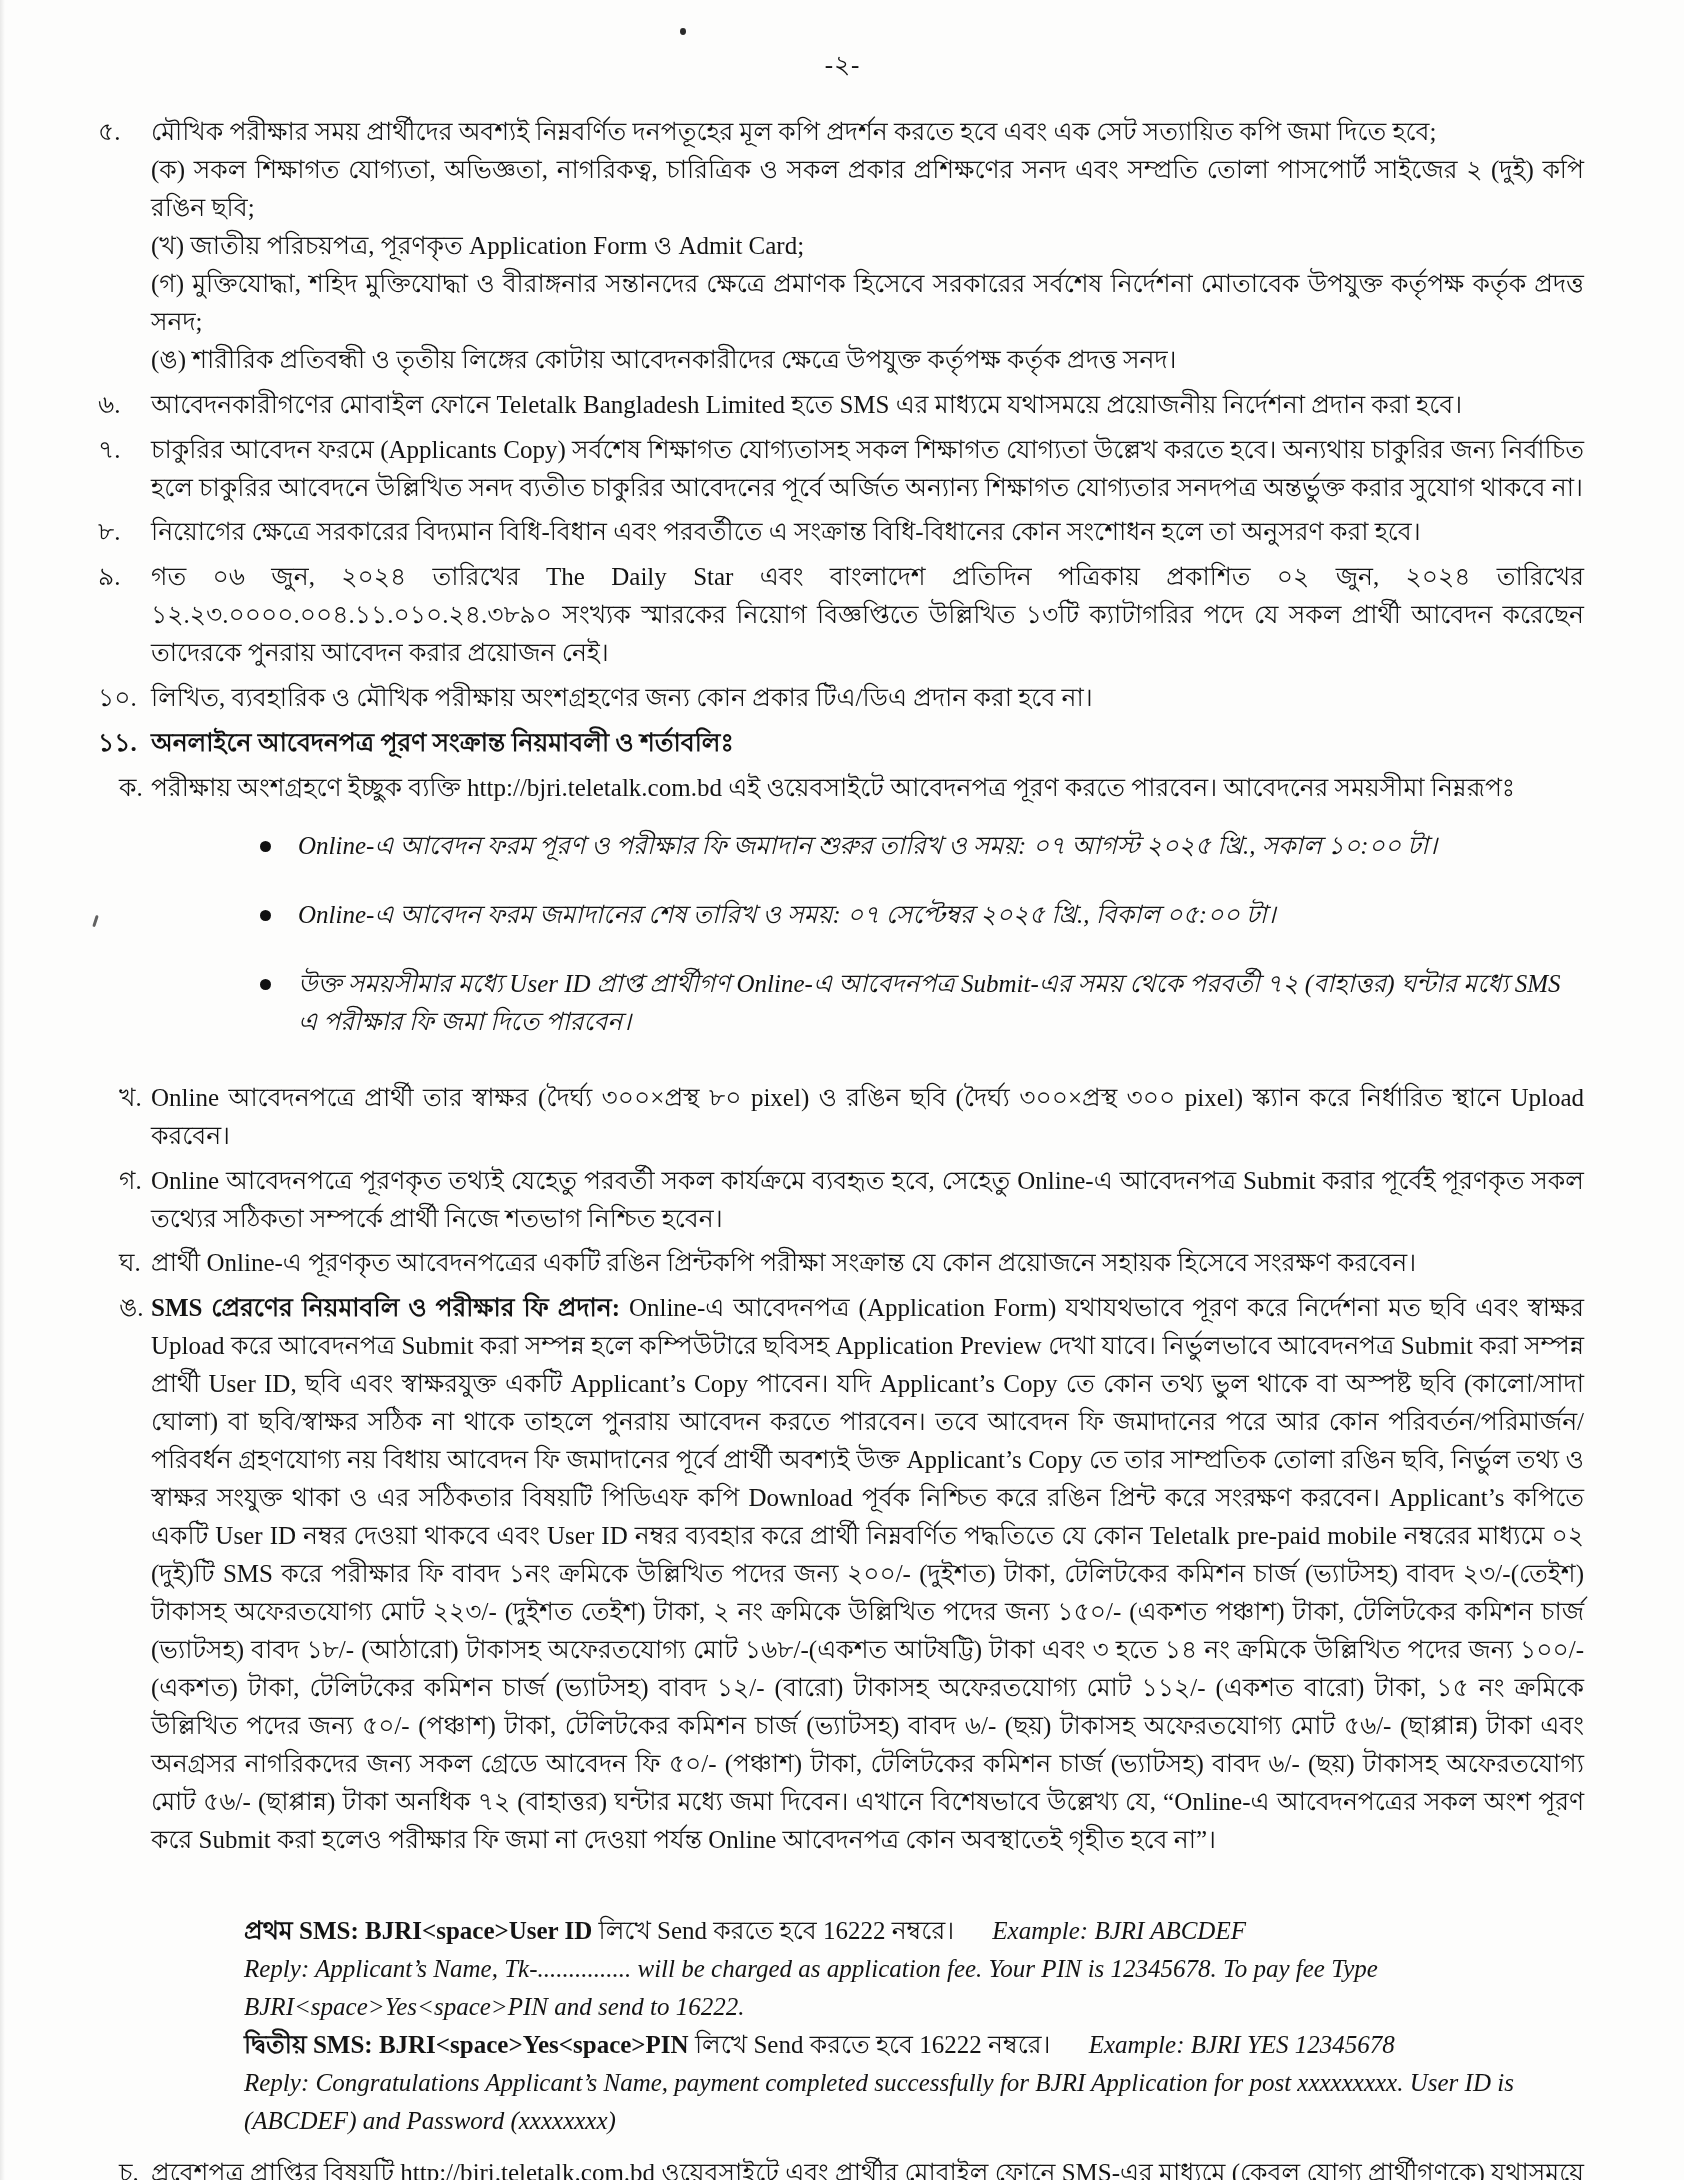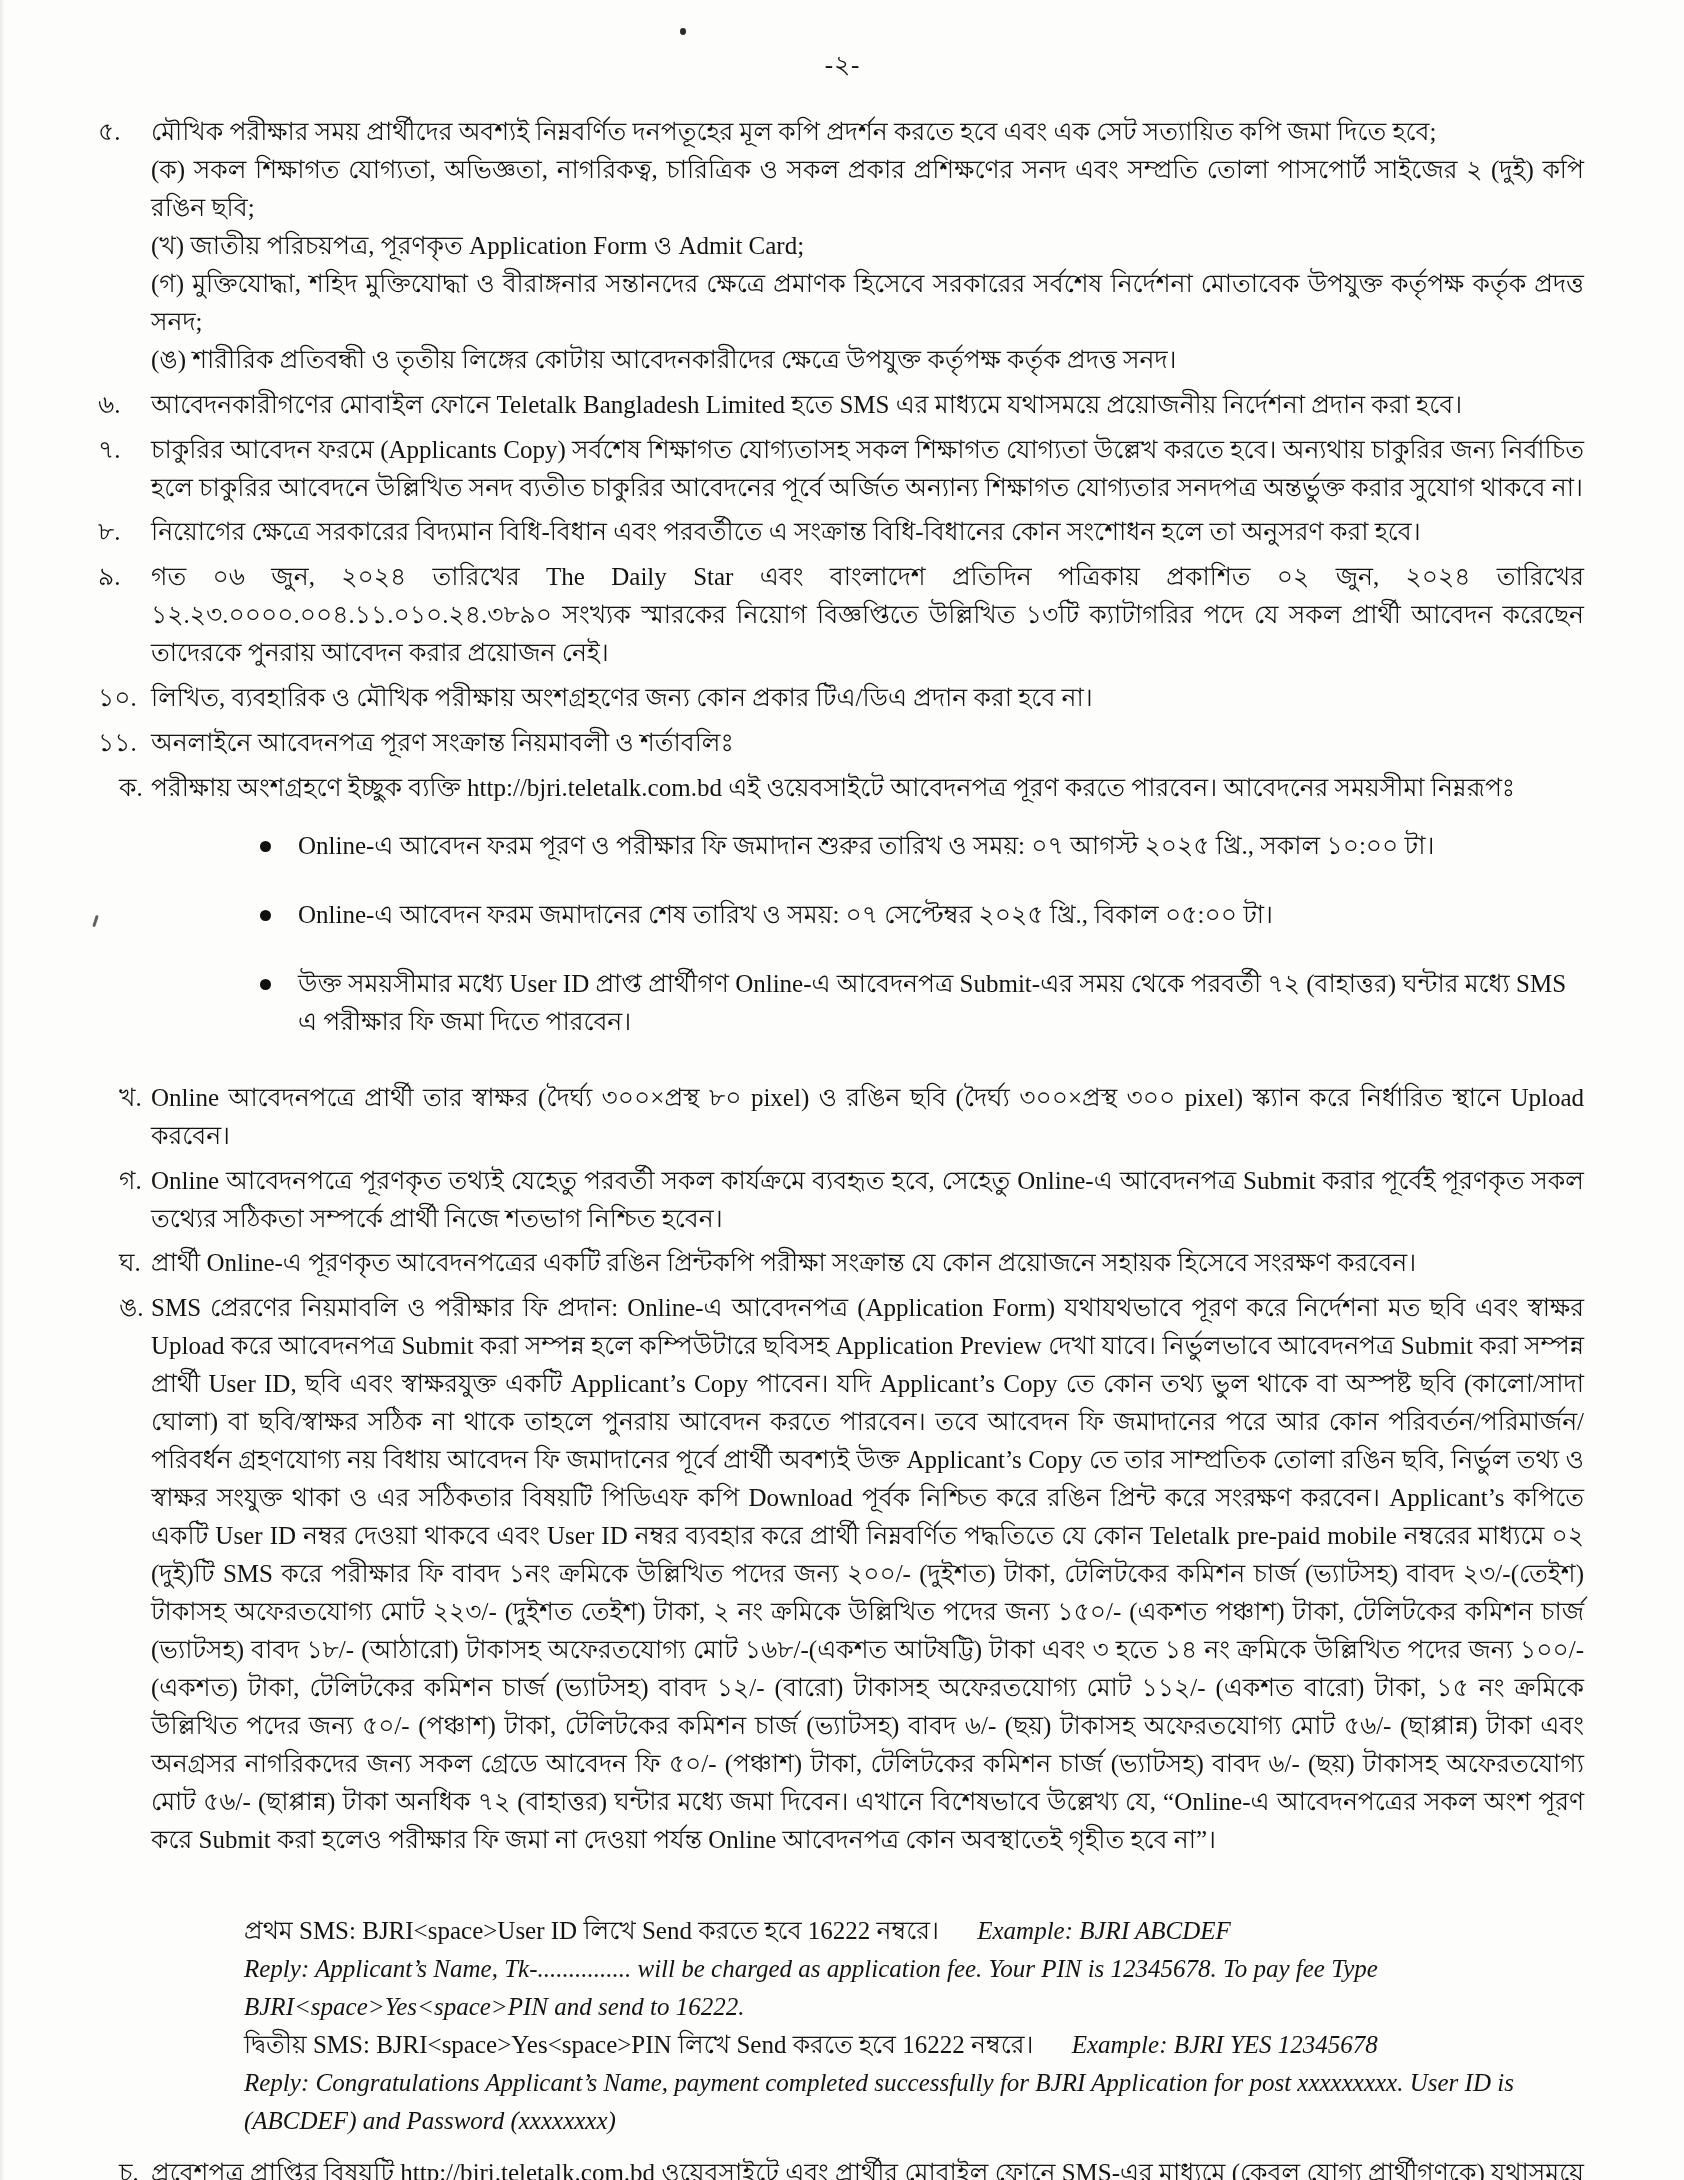--- a/index.html
+++ b/index.html
@@ -14,23 +14,23 @@
     font-size:25px;
     line-height:1.52;
   }
   .pageno { text-align:center; padding-top:46px; margin-bottom:29px; letter-spacing:0.9px; }
   .row { display:flex; margin:0 101px 6.8px 98px; }
   .row .num { flex:0 0 53px; }
   .row.lettered { margin-left:119px; }
   .row.lettered .num { flex:0 0 32px; }
   .body { flex:1; text-align:justify; }
   .body p { margin:0; }
-  .bold { font-weight:normal; }
+  .bold { font-weight:bold; }
   .bullets { margin:20.4px 0 31px 104px; }
-  .bullet { display:flex; margin-bottom:31px; text-align:left; }
+  .bullet { display:flex; margin-bottom:31px; text-align:left;font-style:italic; }
   .bullet:last-child { margin-bottom:0; }
   .bdot { flex:0 0 43px; position:relative; }
   .bdot::before {
     content:""; position:absolute; left:5.1px; top:13.6px;
     width:11px; height:11px; border-radius:50%; background:#111;
   }
   .btext { flex:1; }
   .sms-block { margin:53px 111px 13.6px 244px; text-align:left; }
   .sms-block .line { margin:0; }
   .reply { font-style:italic; }

